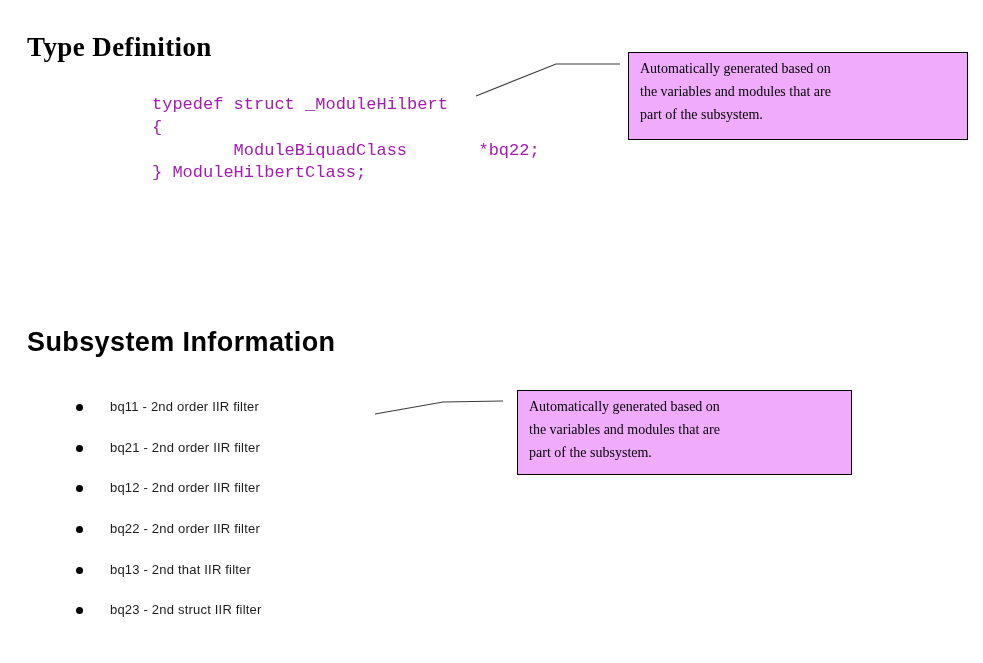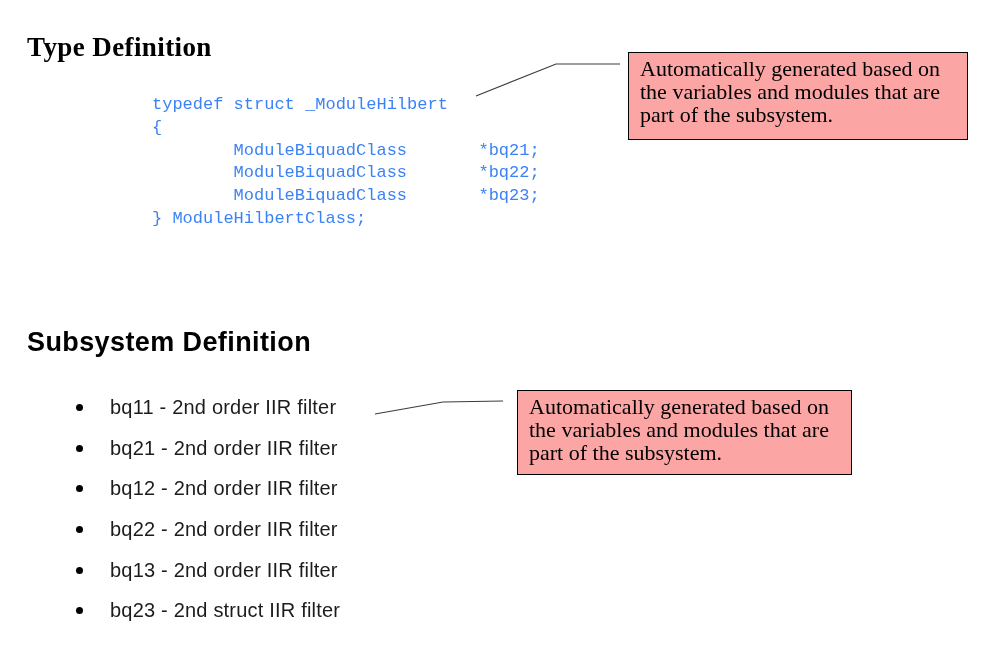--- a/index.html
+++ b/index.html
@@ -32,33 +32,33 @@
   .heading-type-definition { top: 32px; font-family: Liberation Serif, serif; }
   .heading-subsystem-information { top: 327px; }
 
   .code-block {
     position: absolute;
     left: 152px;
     top: 94px;
     font-family: "Liberation Mono", monospace;
     font-size: 17px;
     line-height: 22.75px;
-    color: #3b82f6;
+    color: #a21caf;
   }
   .code-line {
     white-space: pre;
   }
 
   .callout {
     position: absolute;
     box-sizing: border-box;
     border: 1.5px solid #000000;
-    background: #fca5a5;
+    background: #f0abfc;
     font-family: "Liberation Serif", serif;
-    font-size: 22px;
+    font-size: 14px;
     line-height: 23.2px;
     color: #000000;
     padding: 4px 6px 0 11px;
   }
   .callout-line {
     white-space: nowrap;
   }
   .callout-type-definition {
     left: 628px;
     top: 52px;
@@ -91,21 +91,21 @@
     top: 7px;
     width: 7px;
     height: 7px;
     background: #000000;
     border-radius: 50%;
   }
   .bullet-label {
     position: absolute;
     left: 37px;
     top: 0;
-    font-size: 20px;
+    font-size: 13px;
     line-height: 20px;
     letter-spacing: 0.2px;
     color: #1c1c1c;
     white-space: nowrap;
   }
 
   .leader-overlay {
     position: absolute;
     left: 0;
     top: 0;
@@ -120,54 +120,52 @@
 </head>
 <body>
 
 <div class="page">
 
   <h1 class="heading heading-type-definition">Type Definition</h1>
 
   <div class="code-block">
     <div class="code-line">typedef struct _ModuleHilbert</div>
     <div class="code-line">{</div>
-    <div class="code-line">        ModuleBiquadClass       *bq21;</div>
     <div class="code-line">        ModuleBiquadClass       *bq22;</div>
-    <div class="code-line">        ModuleBiquadClass       *bq23;</div>
     <div class="code-line">} ModuleHilbertClass;</div>
   </div>
 
   <div class="callout callout-type-definition">
     <div class="callout-line">Automatically generated based on</div>
     <div class="callout-line">the variables and modules that are</div>
     <div class="callout-line">part of the subsystem.</div>
   </div>
 
-  <h2 class="heading heading-subsystem-information">Subsystem Definition</h2>
+  <h2 class="heading heading-subsystem-information">Subsystem Information</h2>
 
   <ul class="bullet-list">
     <li class="bullet-row">
       <span class="bullet-dot"></span>
       <span class="bullet-label">bq11 - 2nd order IIR filter</span>
     </li>
     <li class="bullet-row">
       <span class="bullet-dot"></span>
       <span class="bullet-label">bq21 - 2nd order IIR filter</span>
     </li>
     <li class="bullet-row">
       <span class="bullet-dot"></span>
       <span class="bullet-label">bq12 - 2nd order IIR filter</span>
     </li>
     <li class="bullet-row">
       <span class="bullet-dot"></span>
       <span class="bullet-label">bq22 - 2nd order IIR filter</span>
     </li>
     <li class="bullet-row">
       <span class="bullet-dot"></span>
-      <span class="bullet-label">bq13 - 2nd order IIR filter</span>
+      <span class="bullet-label">bq13 - 2nd that IIR filter</span>
     </li>
     <li class="bullet-row">
       <span class="bullet-dot"></span>
       <span class="bullet-label">bq23 - 2nd struct IIR filter</span>
     </li>
   </ul>
 
   <div class="callout callout-subsystem">
     <div class="callout-line">Automatically generated based on</div>
     <div class="callout-line">the variables and modules that are</div>

